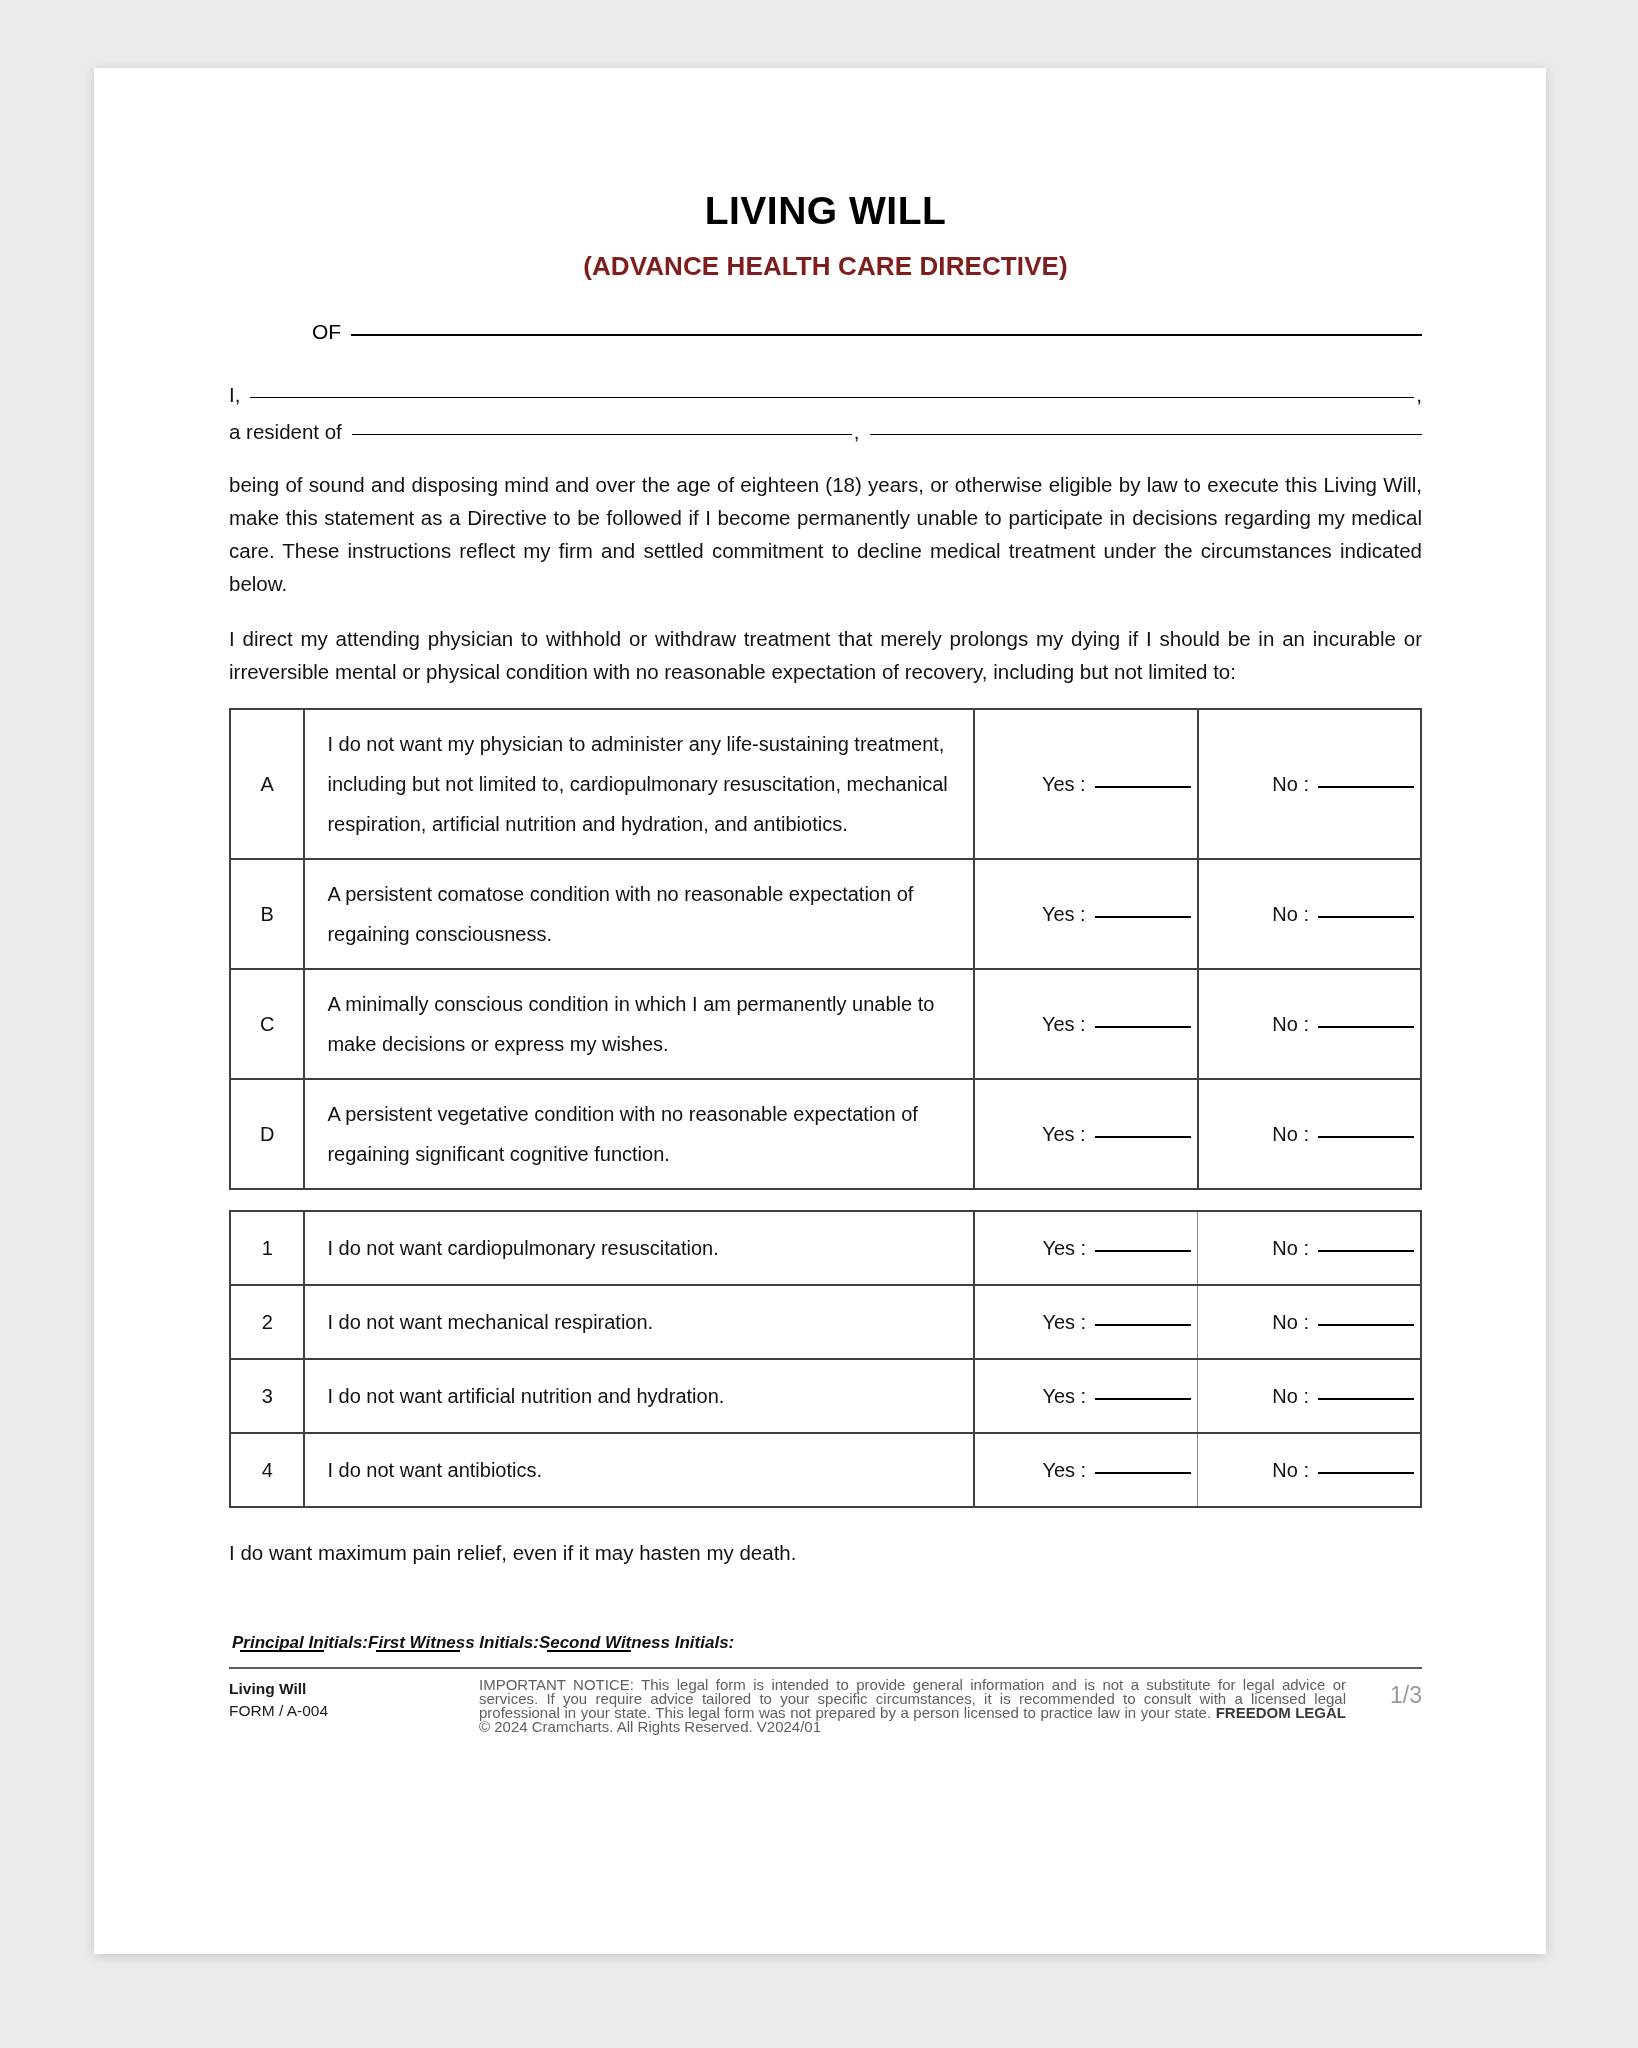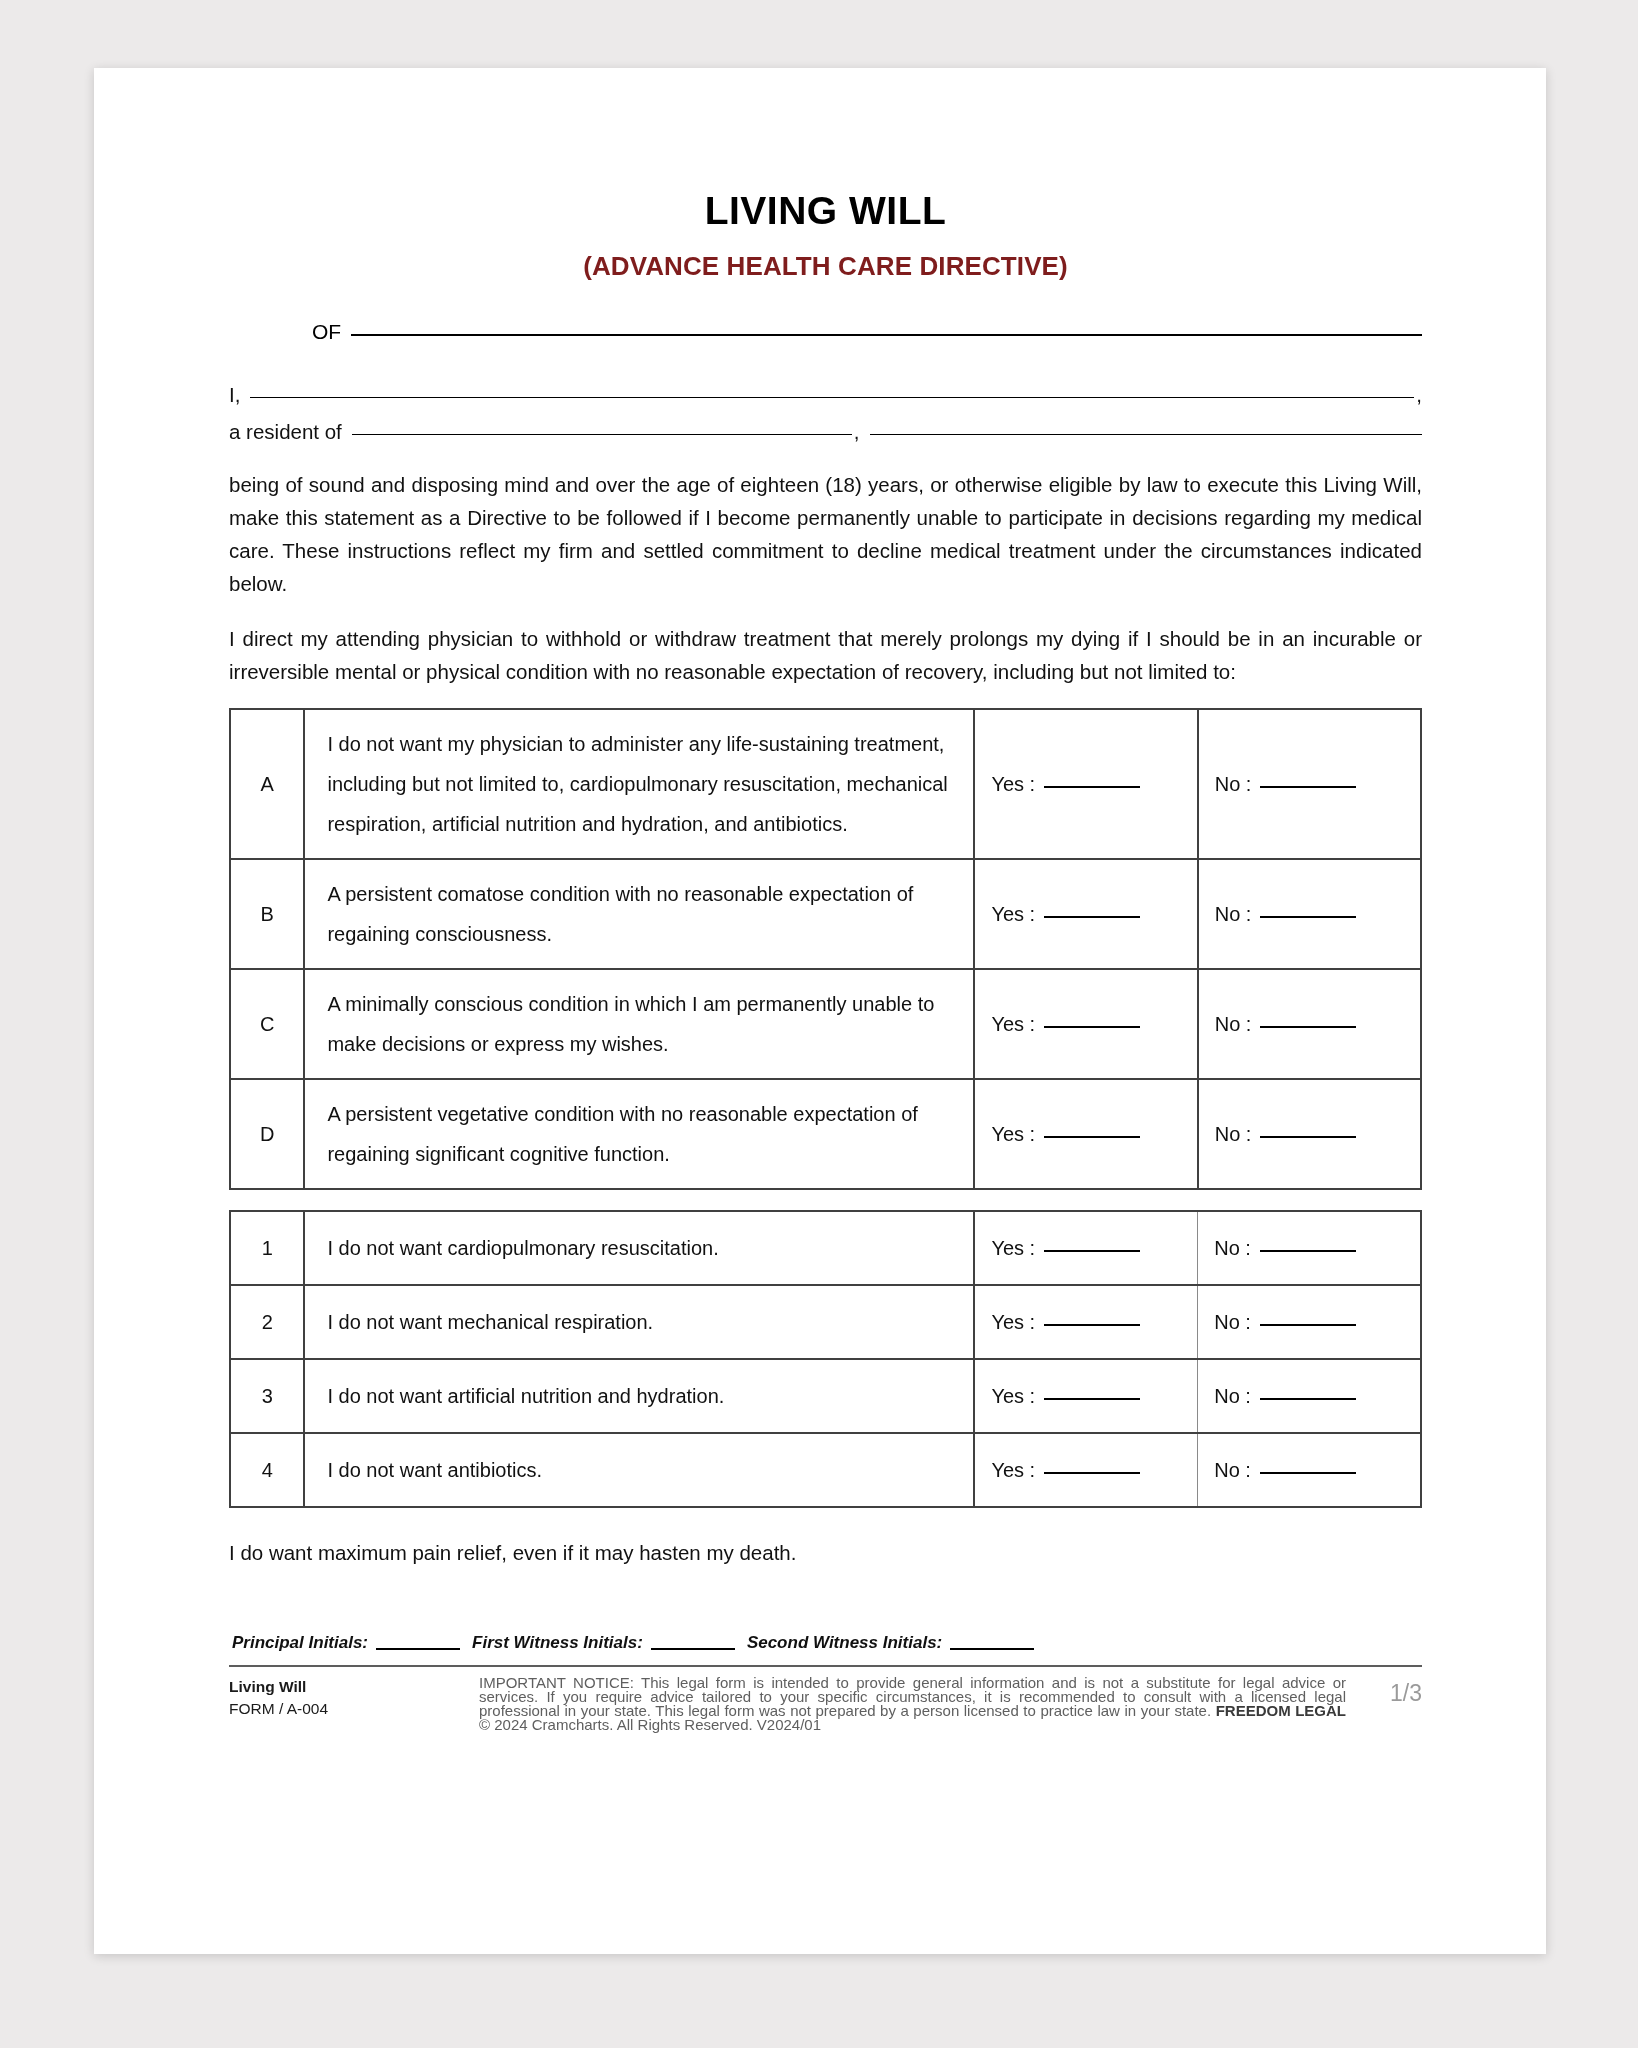--- a/index.html
+++ b/index.html
@@ -134,22 +134,22 @@
   }
   
   table.table-letters td.col-key { vertical-align: middle; }
 
   td.col-stmt {
     padding: 14px 20px 14px 22px;
     width: 594px;
   }
   td.col-yes, td.col-no {
     width: 198px;
-    text-align: left;
-    padding: 10px 16px;
+    text-align: right;
+    padding: 10px 6px;
     white-space: nowrap;
   }
   table.table-numbers td.col-stmt { width: 594px; padding: 16px 20px 16px 22px; }
   table.table-numbers td.col-yes,
   table.table-numbers td.col-no { border-left: 1px solid #8a8a8a; }
   table.table-numbers tr td.col-yes { border-right: none; }
 
   .yn {
     display: inline-flex;
     align-items: baseline;
@@ -179,21 +179,21 @@
   .initials-row {
     margin-top: 64px;
     display: flex;
     align-items: baseline;
     font-style: italic;
     font-weight: bold;
     font-size: 17px;
     color: #111;
     padding-left: 3px;
   }
-  .initials-item { display: inline-flex; align-items: flex-end; }
+  .initials-item { display: inline-flex; align-items: flex-start; flex-direction: column; }
   .initials-blank {
     display: inline-block;
     width: 84px;
     border-bottom: 2px solid #000;
     margin: 0 12px 0 8px;
     height: 1px;
     position: relative;
     top: -3px;
   }
 

